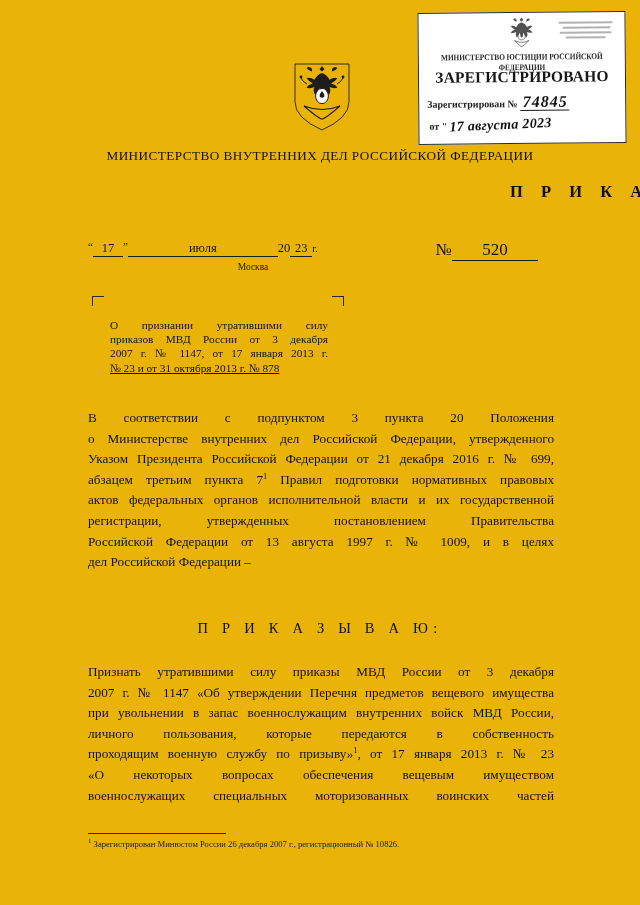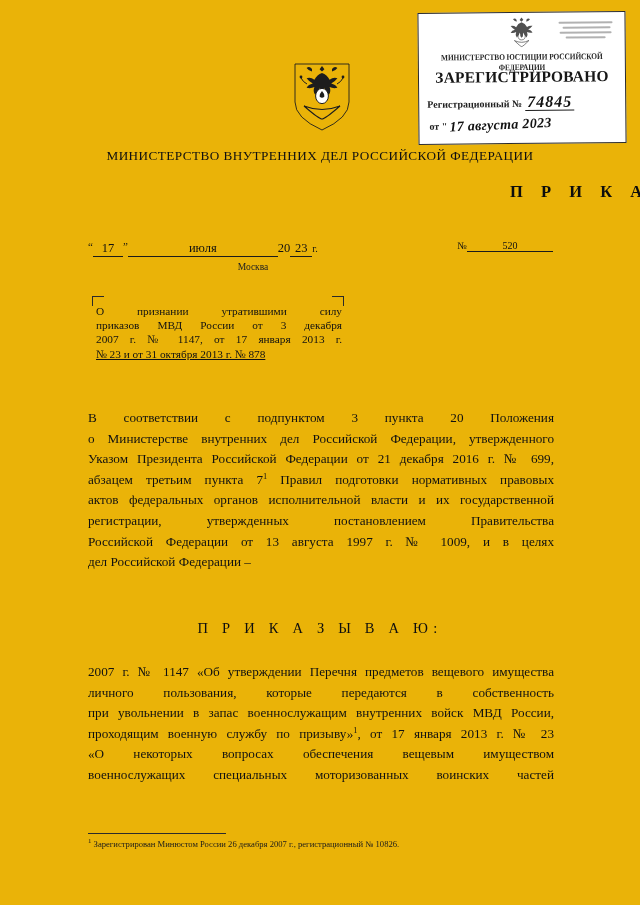--- a/index.html
+++ b/index.html
@@ -181,23 +181,23 @@
     position: absolute;
     left: 88px;
     top: 262px;
     width: 330px;
     text-align: center;
     font-size: 9.5px;
     color: #222;
   }
   .numbox {
     position: absolute;
-    right: 0;
+    right: 15px;
     top: 0;
-    font-size: 10px;
+    font-size: 17px;
   }
 
   
   .subject {
     position: absolute;
     left: 92px;
     top: 296px;
     width: 252px;
     padding: 8px 2px 4px 4px;
     box-sizing: border-box;
@@ -208,21 +208,21 @@
   }
   .subject .corner {
     position: absolute;
     width: 11px;
     height: 9px;
     border-color: #2a2a2a;
     border-style: solid;
   }
   .subject .corner.tl { left: 0;  top: 0; border-width: 1px 0 0 1px; }
   .subject .corner.tr { right: 0; top: 0; border-width: 1px 1px 0 0; }
-  .subject p { margin: 0; }
+  .subject p { margin: 14px; }
   .subject .jl {
     display: block;
     text-align: justify;
     text-align-last: justify;
     white-space: nowrap;
   }
   .subject .jl.last { text-align-last: left; text-decoration: underline; }
 
   
   .body-block {
@@ -313,21 +313,21 @@
           <rect x="3" y="13" width="52" height="2" rx="1"></rect>
           <rect x="9" y="18" width="40" height="2" rx="1"></rect>
         </g>
       </svg>
 
       <div class="stamp-ministry">МИНИСТЕРСТВО ЮСТИЦИИ РОССИЙСКОЙ ФЕДЕРАЦИИ</div>
 
       <div class="stamp-title">ЗАРЕГИСТРИРОВАНО</div>
 
       <div class="stamp-regline">
-        <span>Регистрационный №</span><span class="stamp-regnum">74845</span>
+        <span>Зарегистрирован №</span><span class="stamp-regnum">74845</span>
       </div>
 
       <div class="stamp-dateline">
         <span>от "</span><span class="stamp-handdate">17 августа 2023</span>
       </div>
     </div>
   </div>
 
   <svg class="emblem" viewBox="0 0 62 76">
     <g fill="none" stroke="#1d1d1d" stroke-width="0.9">
@@ -382,23 +382,24 @@
       <span class="ln">регистрации,    утвержденных    постановлением    Правительства</span>
       <span class="ln">Российской Федерации от 13 августа 1997 г. № 1009, и в целях</span>
       <span class="ln last">дел Российской Федерации –</span>
     </p>
   </div>
 
   <div class="order-word">П Р И К А З Ы В А Ю:</div>
 
   <div class="body-block2">
     <p>
+      <span class="ln">Признать утратившими силу приказы МВД России от 3 декабря</span>
       <span class="ln">2007 г. № 1147 «Об утверждении Перечня предметов вещевого имущества</span>
+      <span class="ln">при увольнении в запас военнослужащим внутренних войск МВД России,</span>
       <span class="ln">личного    пользования,    которые    передаются    в    собственность</span>
-      <span class="ln">при увольнении в запас военнослужащим внутренних войск МВД России,</span>
       <span class="ln"><span>проходящим военную службу по призыву»</span><sup>1</sup><span>, от 17 января 2013 г. № 23</span></span>
       <span class="ln">«О   некоторых   вопросах   обеспечения   вещевым   имуществом</span>
       <span class="ln">военнослужащих   специальных   моторизованных   воинских   частей</span>
     </p>
   </div>
 
   <div class="footnote-rule"></div>
   <div class="footnote">
     <sup>1</sup><span> Зарегистрирован Минюстом России 26 декабря 2007 г., регистрационный № 10826.</span>
   </div>

